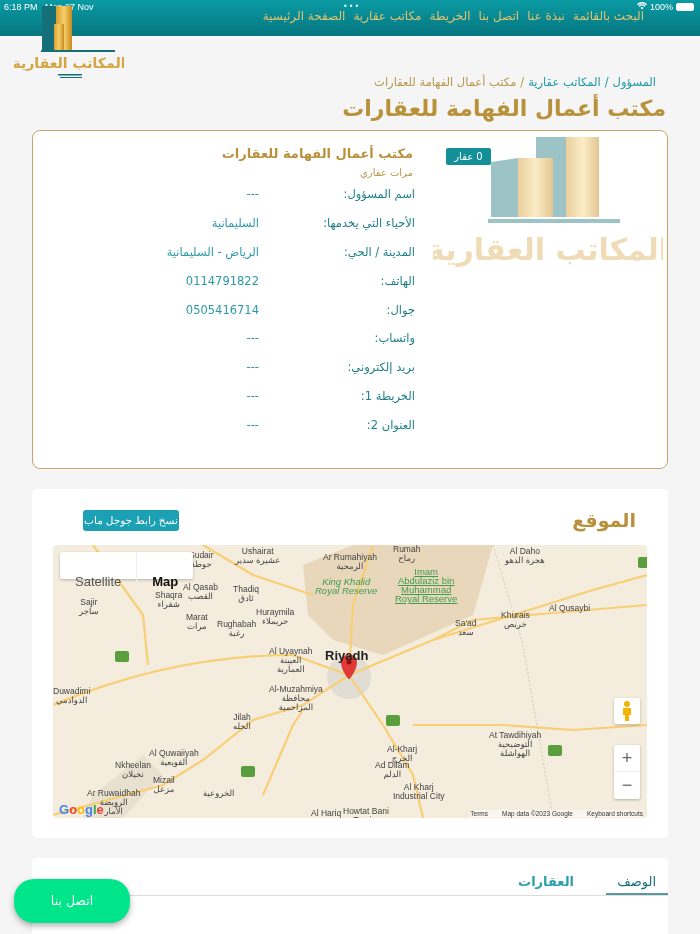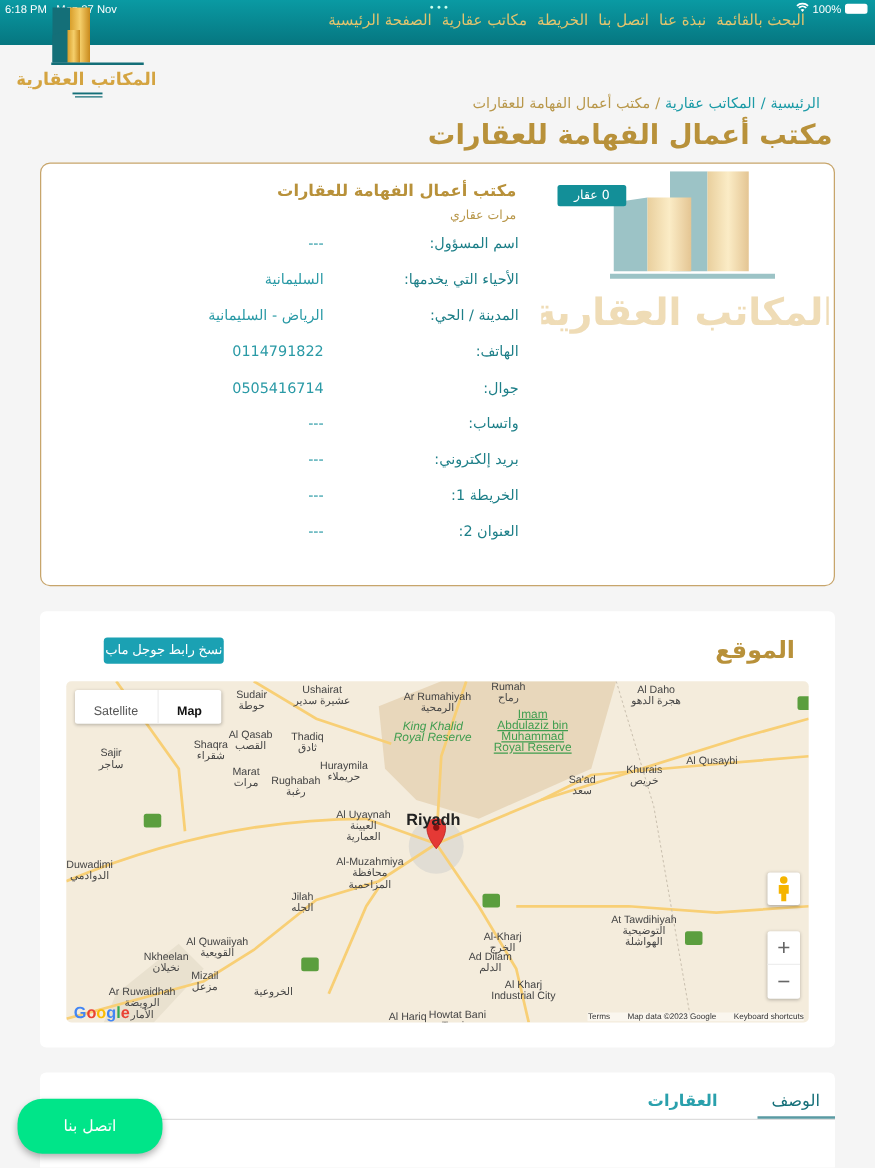--- a/index.html
+++ b/index.html
@@ -27,32 +27,32 @@
 
   
   .info-card { position: absolute; left: 32px; top: 130px; width: 636px; height: 339px;
     background: #fff; border: 1px solid #c7a56b; border-radius: 8px; }
   .office-name { position: absolute; right: 254px; top: 15px; direction: rtl; font-size: 13px; font-weight: bold; color: #b8913a; }
   .office-type { position: absolute; right: 254px; top: 36px; direction: rtl; font-size: 10px; color: #b8974a; }
   .field-row { position: absolute; left: 0; width: 636px; height: 20px; }
   .field-label { position: absolute; right: 254px; top: 0; direction: rtl; font-size: 11.5px; color: #1d7f88; }
   .field-value { position: absolute; right: 410px; top: 0; direction: rtl; font-size: 11.5px; color: #2a9aa6; white-space: nowrap; }
 
-  .count-badge { position: absolute; left: 413px; top: 17px; width: 55px; height: 17px; background: #138f98;
+  .count-badge { position: absolute; left: 413px; top: 17px; width: 45px; height: 17px; background: #138f98;
     border-radius: 2px; color: #fff; font-size: 10px; text-align: center; line-height: 17px; direction: rtl; }
   .card-logo { position: absolute; left: 400px; top: 6px; width: 230px; height: 130px; }
 
   
   .loc-card { position: absolute; left: 32px; top: 489px; width: 636px; height: 349px; background: #fff; border-radius: 5px; }
   .loc-title { position: absolute; right: 32px; top: 20px; font-size: 19px; font-weight: bold; color: #b8913a; direction: rtl; }
   .copy-map-btn { position: absolute; left: 51px; top: 21px; width: 96px; height: 21px; background: #1ba1b3; border-radius: 3px;
     color: #fff; font-size: 10.5px; text-align: center; line-height: 21px; direction: rtl; cursor: pointer; border: none; }
   .map { position: absolute; left: 21px; top: 56px; width: 594px; height: 273px; background: #f4ecdc; overflow: hidden; border-radius: 4px; }
   .map-type { position: absolute; left: 7px; top: 7px; height: 27px; background: #fff; display: flex; box-shadow: 0 1px 3px rgba(0,0,0,.25); border-radius: 2px; }
-  .map-type div { padding: 4px 15px; line-height: 27px; font-size: 10px; font-family: "Liberation Sans", sans-serif; cursor: pointer; }
+  .map-type div { padding: 16px 15px; line-height: 27px; font-size: 13px; font-family: "Liberation Sans", sans-serif; cursor: pointer; }
   .map-type .sat { color: #555; border-right: 1px solid #eee; }
   .map-type .mp { color: #111; font-weight: bold; }
   .lbl { position: absolute; font-family: "Liberation Sans", sans-serif; font-size: 8.5px; color: #444; white-space: nowrap; text-align: center; line-height: 9px; }
   .lbl.green { color: #3f9d4f; font-style: italic; font-size: 9.5px; }
   .lbl.green2 { color: #3f9d4f; font-size: 9.5px; text-decoration: underline; }
   .lbl.big { font-size: 13px; font-weight: bold; color: #222; }
   .pegman { position: absolute; right: 7px; top: 153px; width: 26px; height: 26px; background: #fff; box-shadow: 0 1px 3px rgba(0,0,0,.25); border-radius: 2px; cursor: pointer; }
   .zoom-ctrl { position: absolute; right: 7px; top: 200px; width: 26px; height: 54px; background: #fff; box-shadow: 0 1px 3px rgba(0,0,0,.25); border-radius: 2px; }
   .zoom-ctrl div { height: 27px; line-height: 27px; text-align: center; font-size: 18px; color: #666; cursor: pointer; font-family: "Liberation Sans", sans-serif; }
   .zoom-ctrl .zin { border-bottom: 1px solid #eee; }
@@ -112,21 +112,21 @@
     <polygon points="28,24 40,20 40,46 28,46" fill="#146f78"></polygon>
     <rect x="40" y="20" width="10" height="26" fill="url(#lg1)"></rect>
     <rect x="27" y="46" width="74" height="2" fill="#146f78"></rect>
     <text x="55" y="64" font-size="14" font-weight="bold" fill="#d4a441" text-anchor="middle" font-family="DejaVu Sans, sans-serif">المكاتب العقارية</text>
     <rect x="44" y="70" width="24" height="1.5" fill="#146f78"></rect>
     <rect x="46" y="73" width="22" height="1" fill="#146f78"></rect>
   </svg>
 </div>
 
 <div class="breadcrumb">
-  <span class="crumb-link">الرئيسية</span>
+  <span class="crumb-link">المسؤول</span>
   <span class="crumb-link">/</span>
   <span class="crumb-link">المكاتب عقارية</span>
   <span class="crumb-current">/</span>
   <span class="crumb-current">مكتب أعمال الفهامة للعقارات</span>
 </div>
 
 <h1 class="page-title">مكتب أعمال الفهامة للعقارات</h1>
 
 <div class="info-card">
   <div class="office-name">مكتب أعمال الفهامة للعقارات</div>

